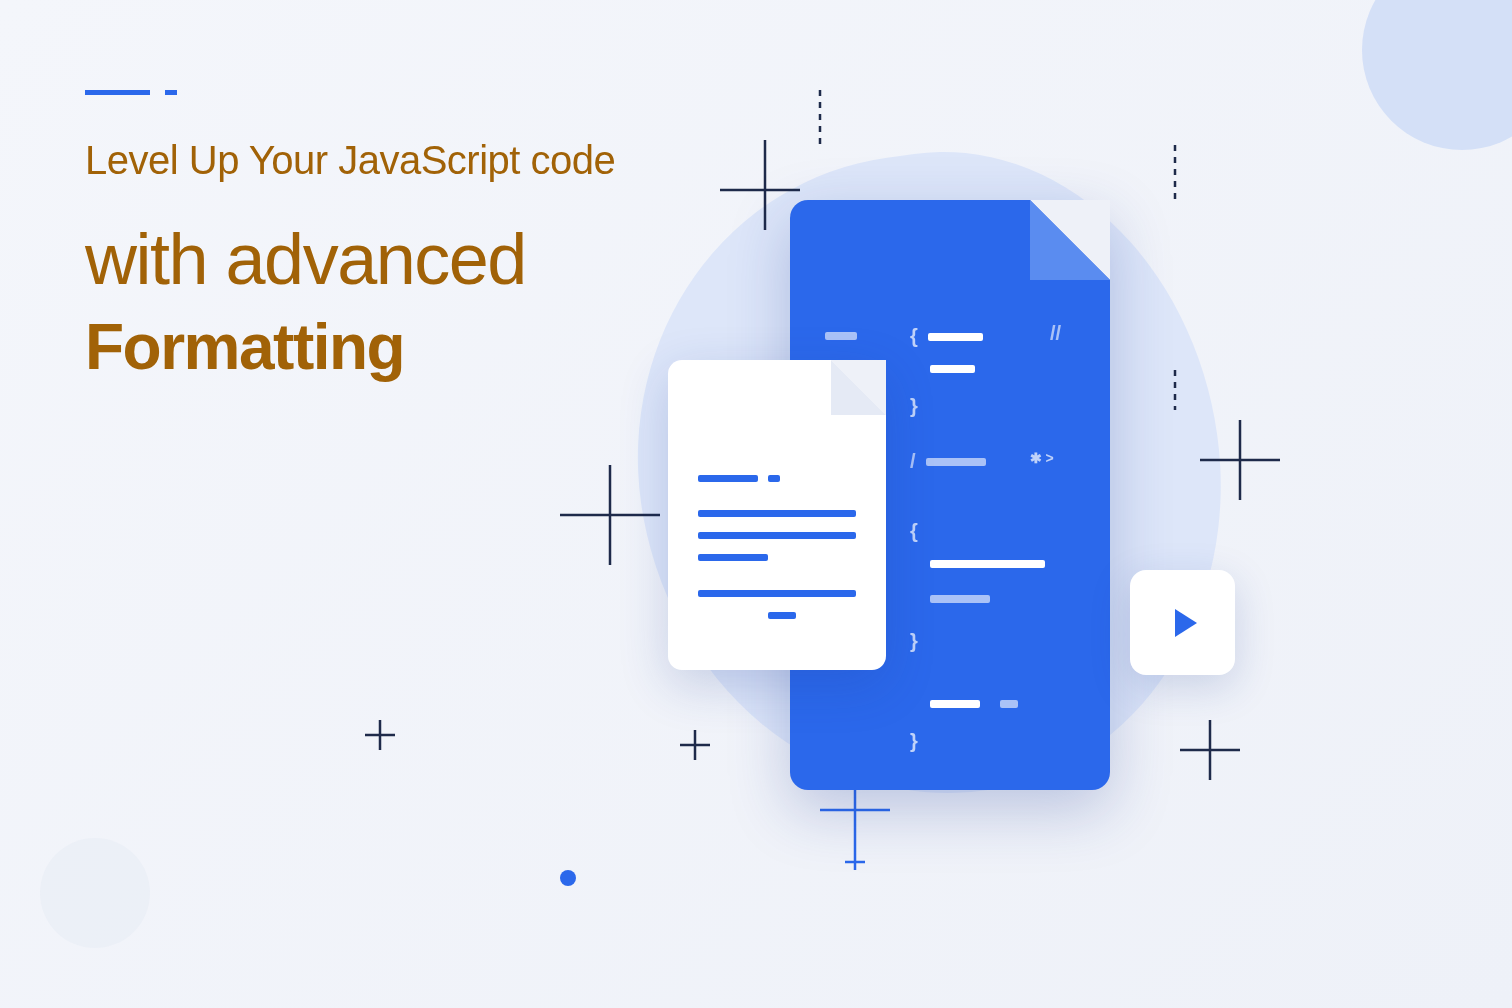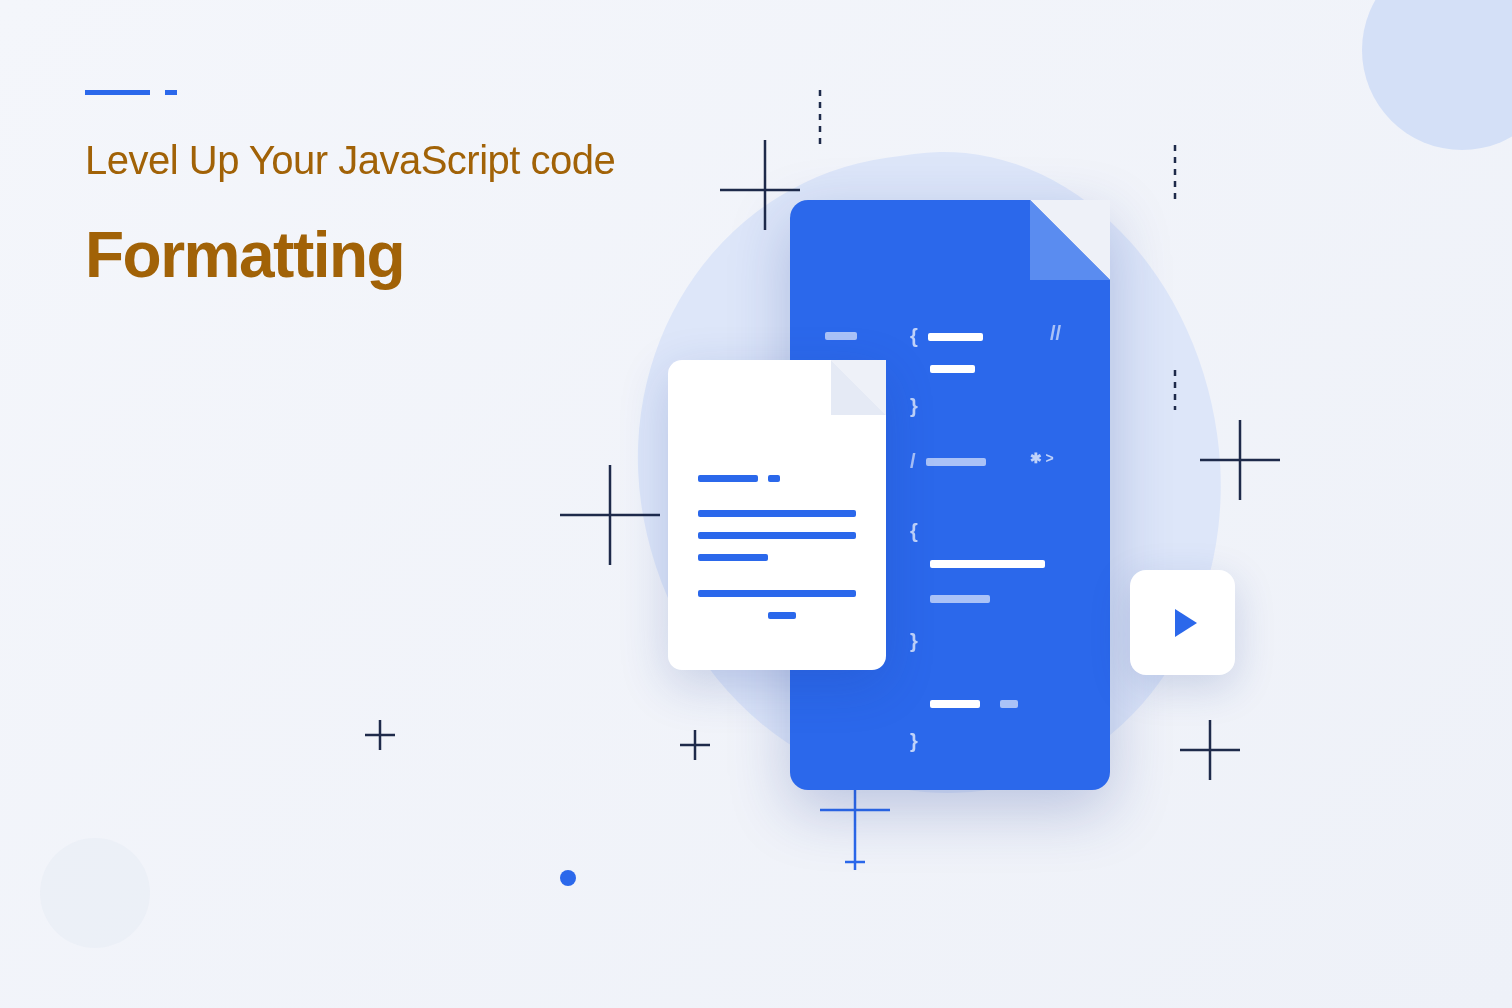--- a/index.html
+++ b/index.html
@@ -193,20 +193,21 @@
 <div class="corner-circle"></div>
 <div class="faint-circle"></div>
 
 <div class="accent-line">
   <div class="accent-solid"></div>
   <div class="accent-dash"></div>
 </div>
 
 <div class="headline">
   <div class="line1">Level Up Your JavaScript code</div>
+  <div class="line2">with advanced</div>
   <div class="line3">Formatting</div>
 </div>
 
 <div class="blob"></div>
 
 <svg class="plus" style="top:90px;left:805px" width="30" height="60">
     <line x1="15" y1="0" x2="15" y2="60" stroke-dasharray="6 6"></line>
   </svg>
 <svg class="plus" style="top:140px;left:720px" width="90" height="90">
     <line x1="45" y1="0" x2="45" y2="90"></line>

